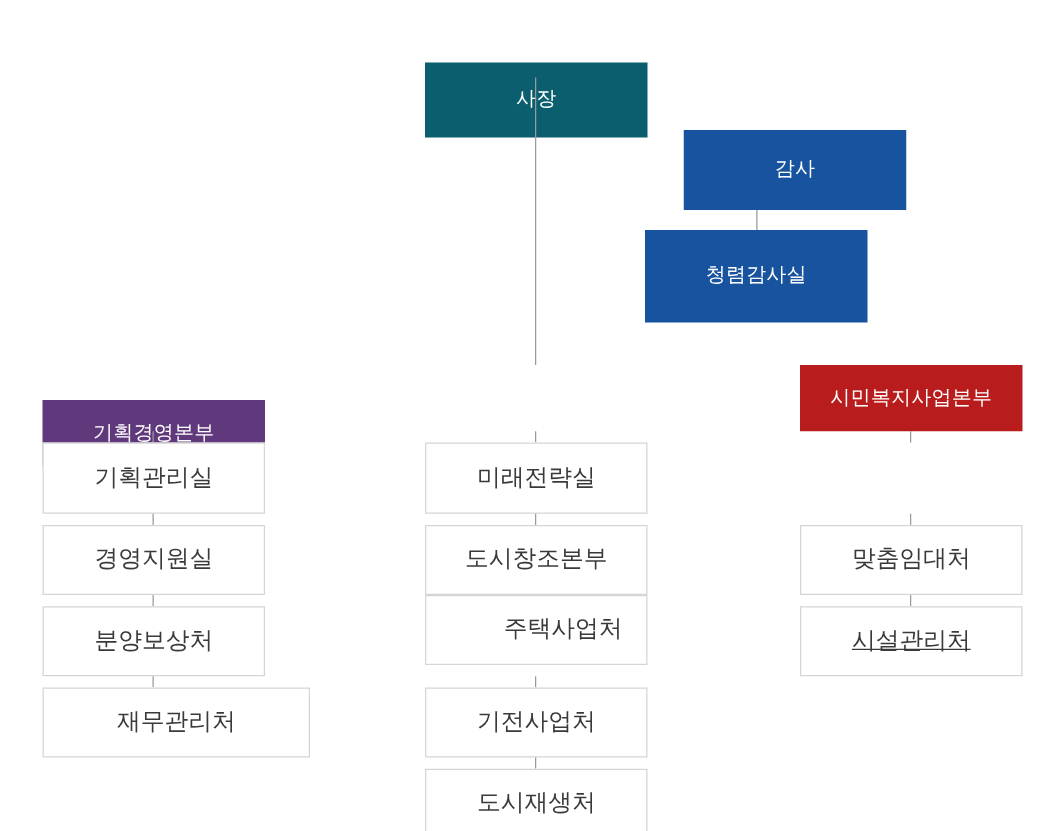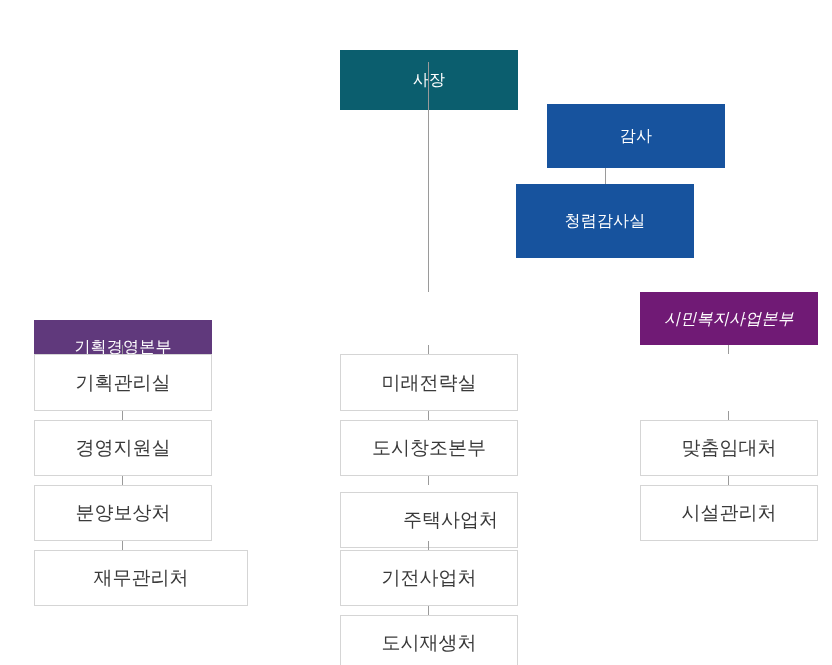--- a/index.html
+++ b/index.html
@@ -37,21 +37,21 @@
     color: #ffffff;
     font-size: 16px;
     font-weight: 400;
     letter-spacing: 0.2px;
   }
 
   .node-ceo       { background: #0b5e6e; margin-top: 48px; }
   .node-audit     { background: #17539e; }
   .node-div-plan  { background: #60397c; }
   .node-div-city  { background: #395b80; }
-  .node-div-welf  { background: #701a75; font-style: italic; }
+  .node-div-welf  { background: #b91c1c; }
 
   
   .node-dept {
     background: #ffffff;
     border: 1px solid #d5d5d5;
     color: #3a3a3a;
     font-size: 19px;
     font-weight: 400;
   }
 
@@ -112,21 +112,21 @@
   <div class="node node-dept" style="left:340px; top:354px; width:178px; height:57px;">
     <span>미래전략실</span>
   </div>
 
   <div class="connector connector-v" style="left:428px; top:411px; height:9px;"></div>
   <div class="node node-dept" style="left:340px; top:420px; width:178px; height:56px;">
     <span>도시창조본부</span>
   </div>
 
   <div class="connector connector-v" style="left:428px; top:476px; height:9px;"></div>
-  <div class="node node-dept" style="left:340px; top:492px; width:178px; height:56px;padding-left:43px;">
+  <div class="node node-dept" style="left:340px; top:476px; width:178px; height:56px;padding-left:43px;">
     <span>주택사업처</span>
   </div>
 
   <div class="connector connector-v" style="left:428px; top:541px; height:9px;"></div>
   <div class="node node-dept" style="left:340px; top:550px; width:178px; height:56px;">
     <span>기전사업처</span>
   </div>
 
   <div class="connector connector-v" style="left:428px; top:606px; height:9px;"></div>
   <div class="node node-dept" style="left:340px; top:615px; width:178px; height:56px;">
@@ -138,17 +138,17 @@
   </div>
 
   <div class="connector connector-v" style="left:728px; top:345px; height:9px;"></div>
 
   <div class="connector connector-v" style="left:728px; top:411px; height:9px;"></div>
   <div class="node node-dept" style="left:640px; top:420px; width:178px; height:56px;">
     <span>맞춤임대처</span>
   </div>
 
   <div class="connector connector-v" style="left:728px; top:476px; height:9px;"></div>
-  <div class="node node-dept" style="left:640px; top:485px; width:178px; height:56px;">
+  <div class="node node-dept" style="left:640px; top:485px; width:178px; height:56px;text-decoration:underline;">
     <span>시설관리처</span>
   </div>
 
 </div>
 
 </body></html>

